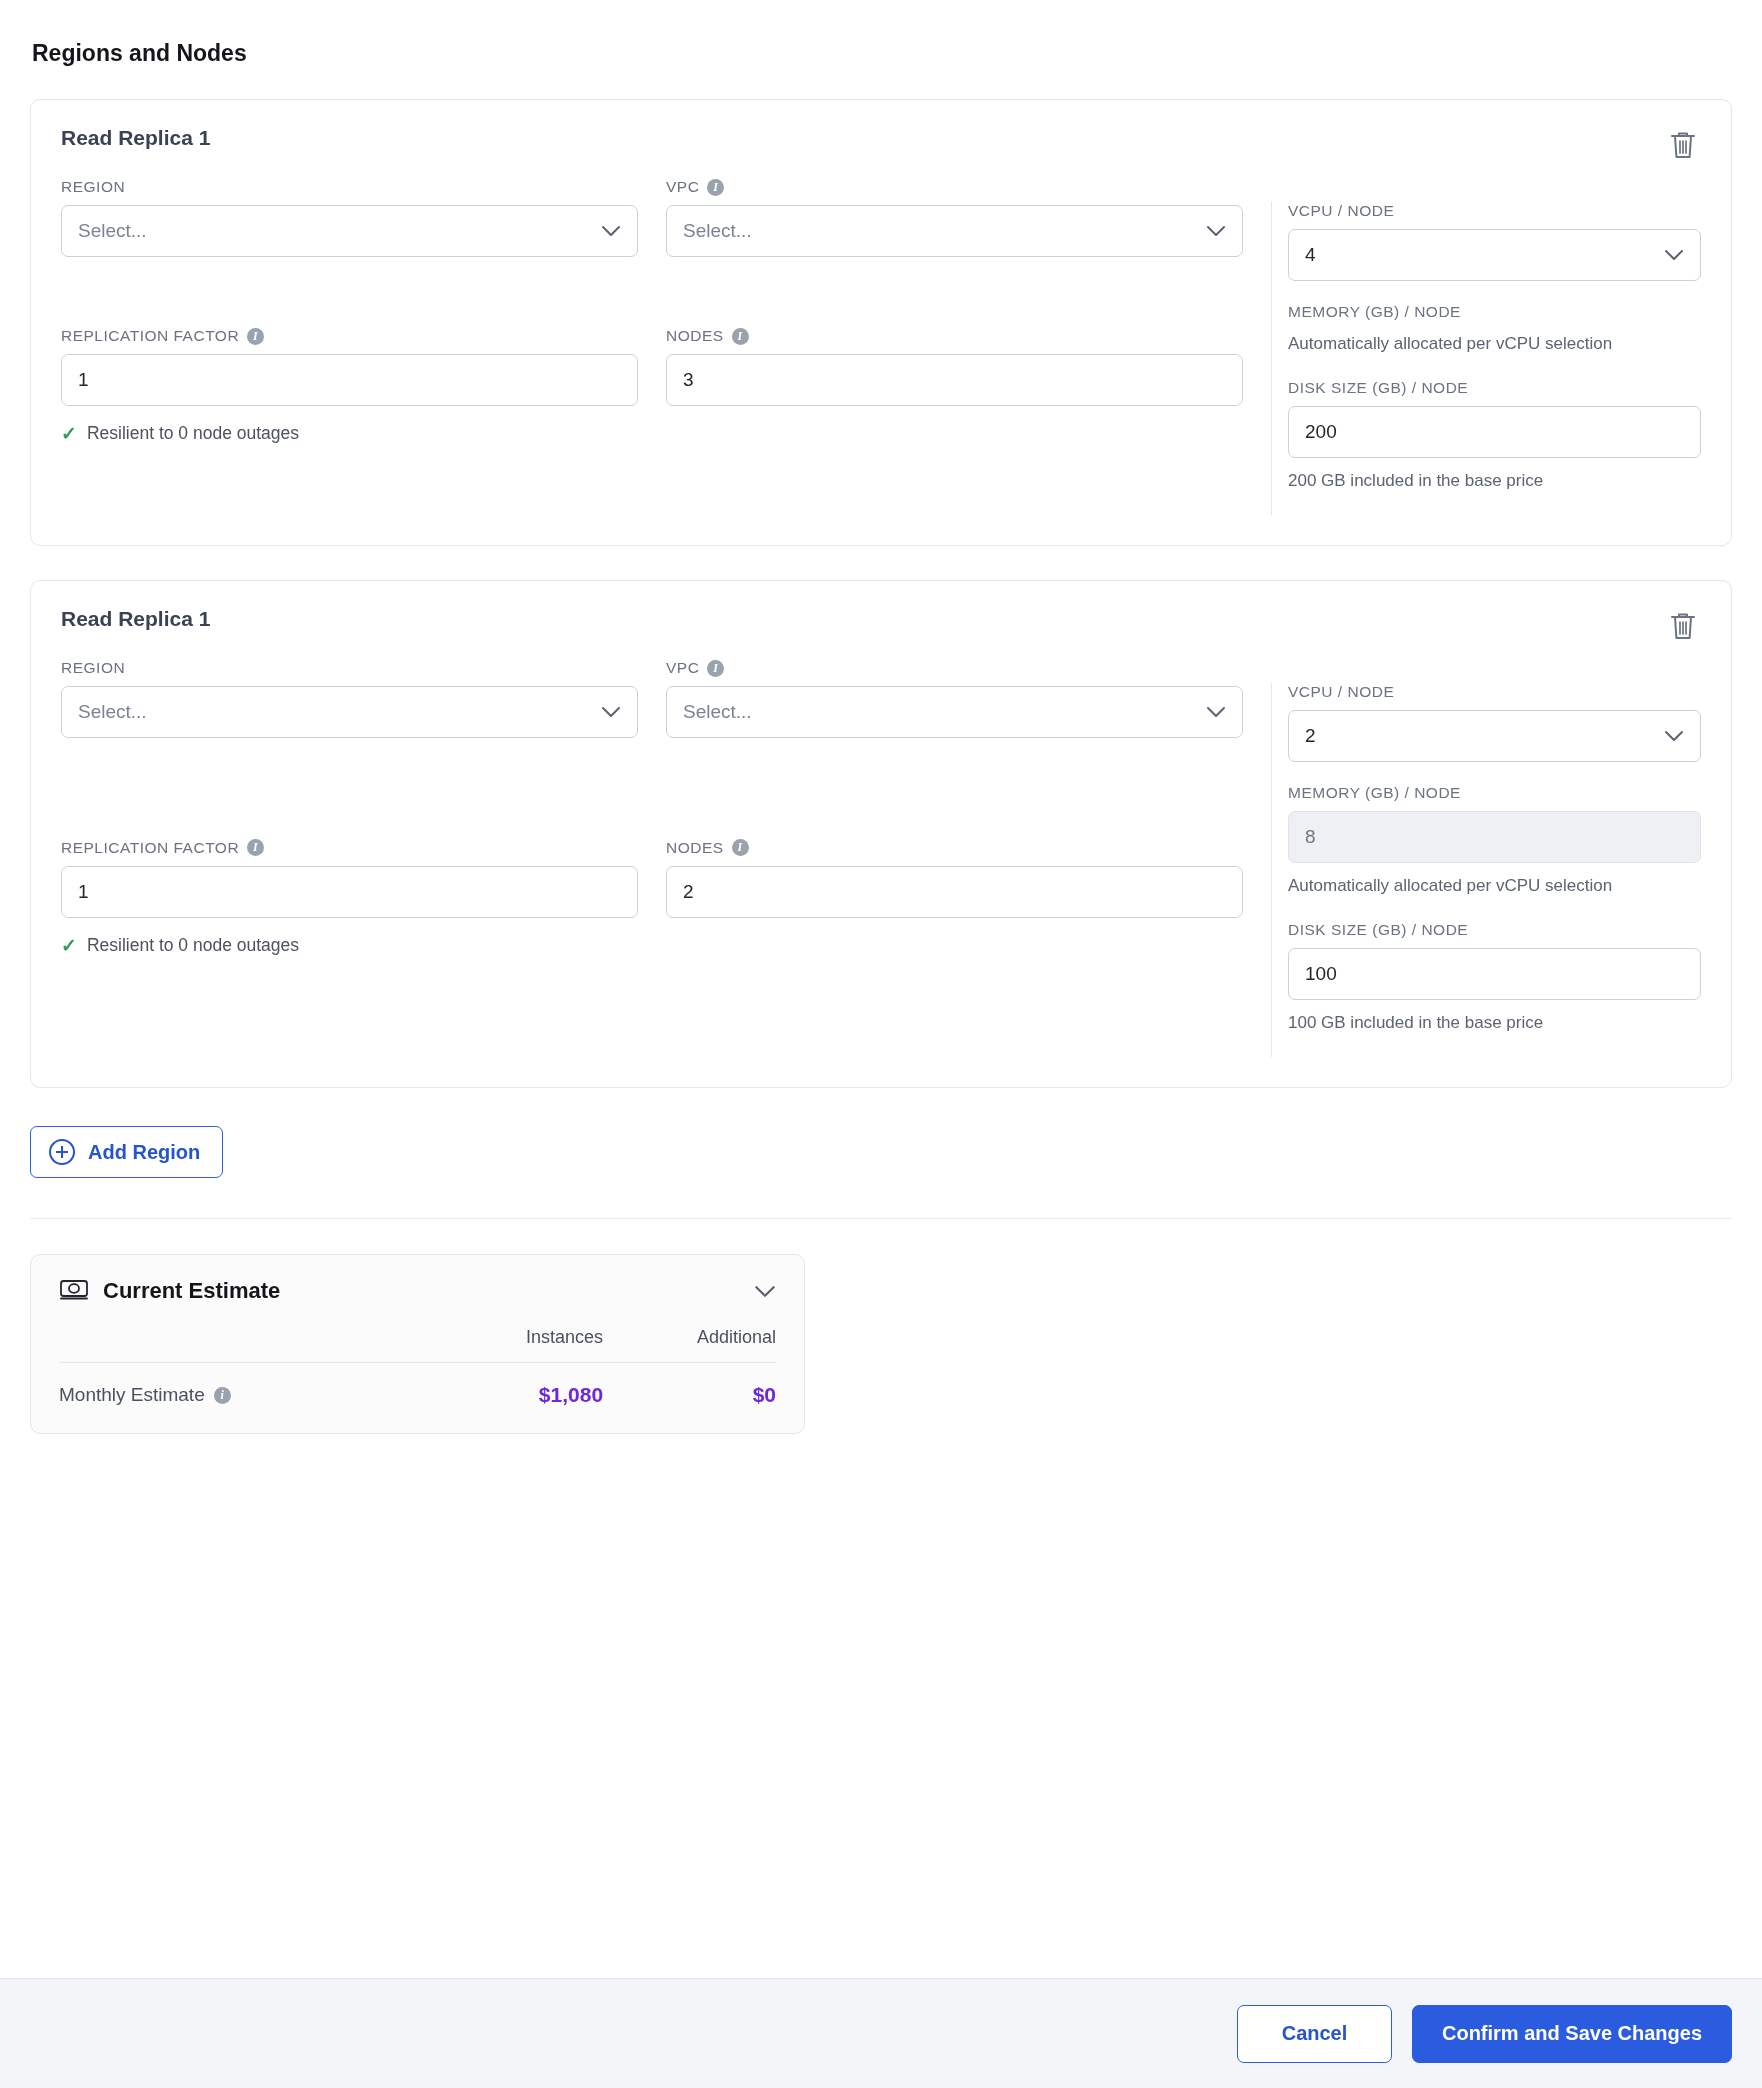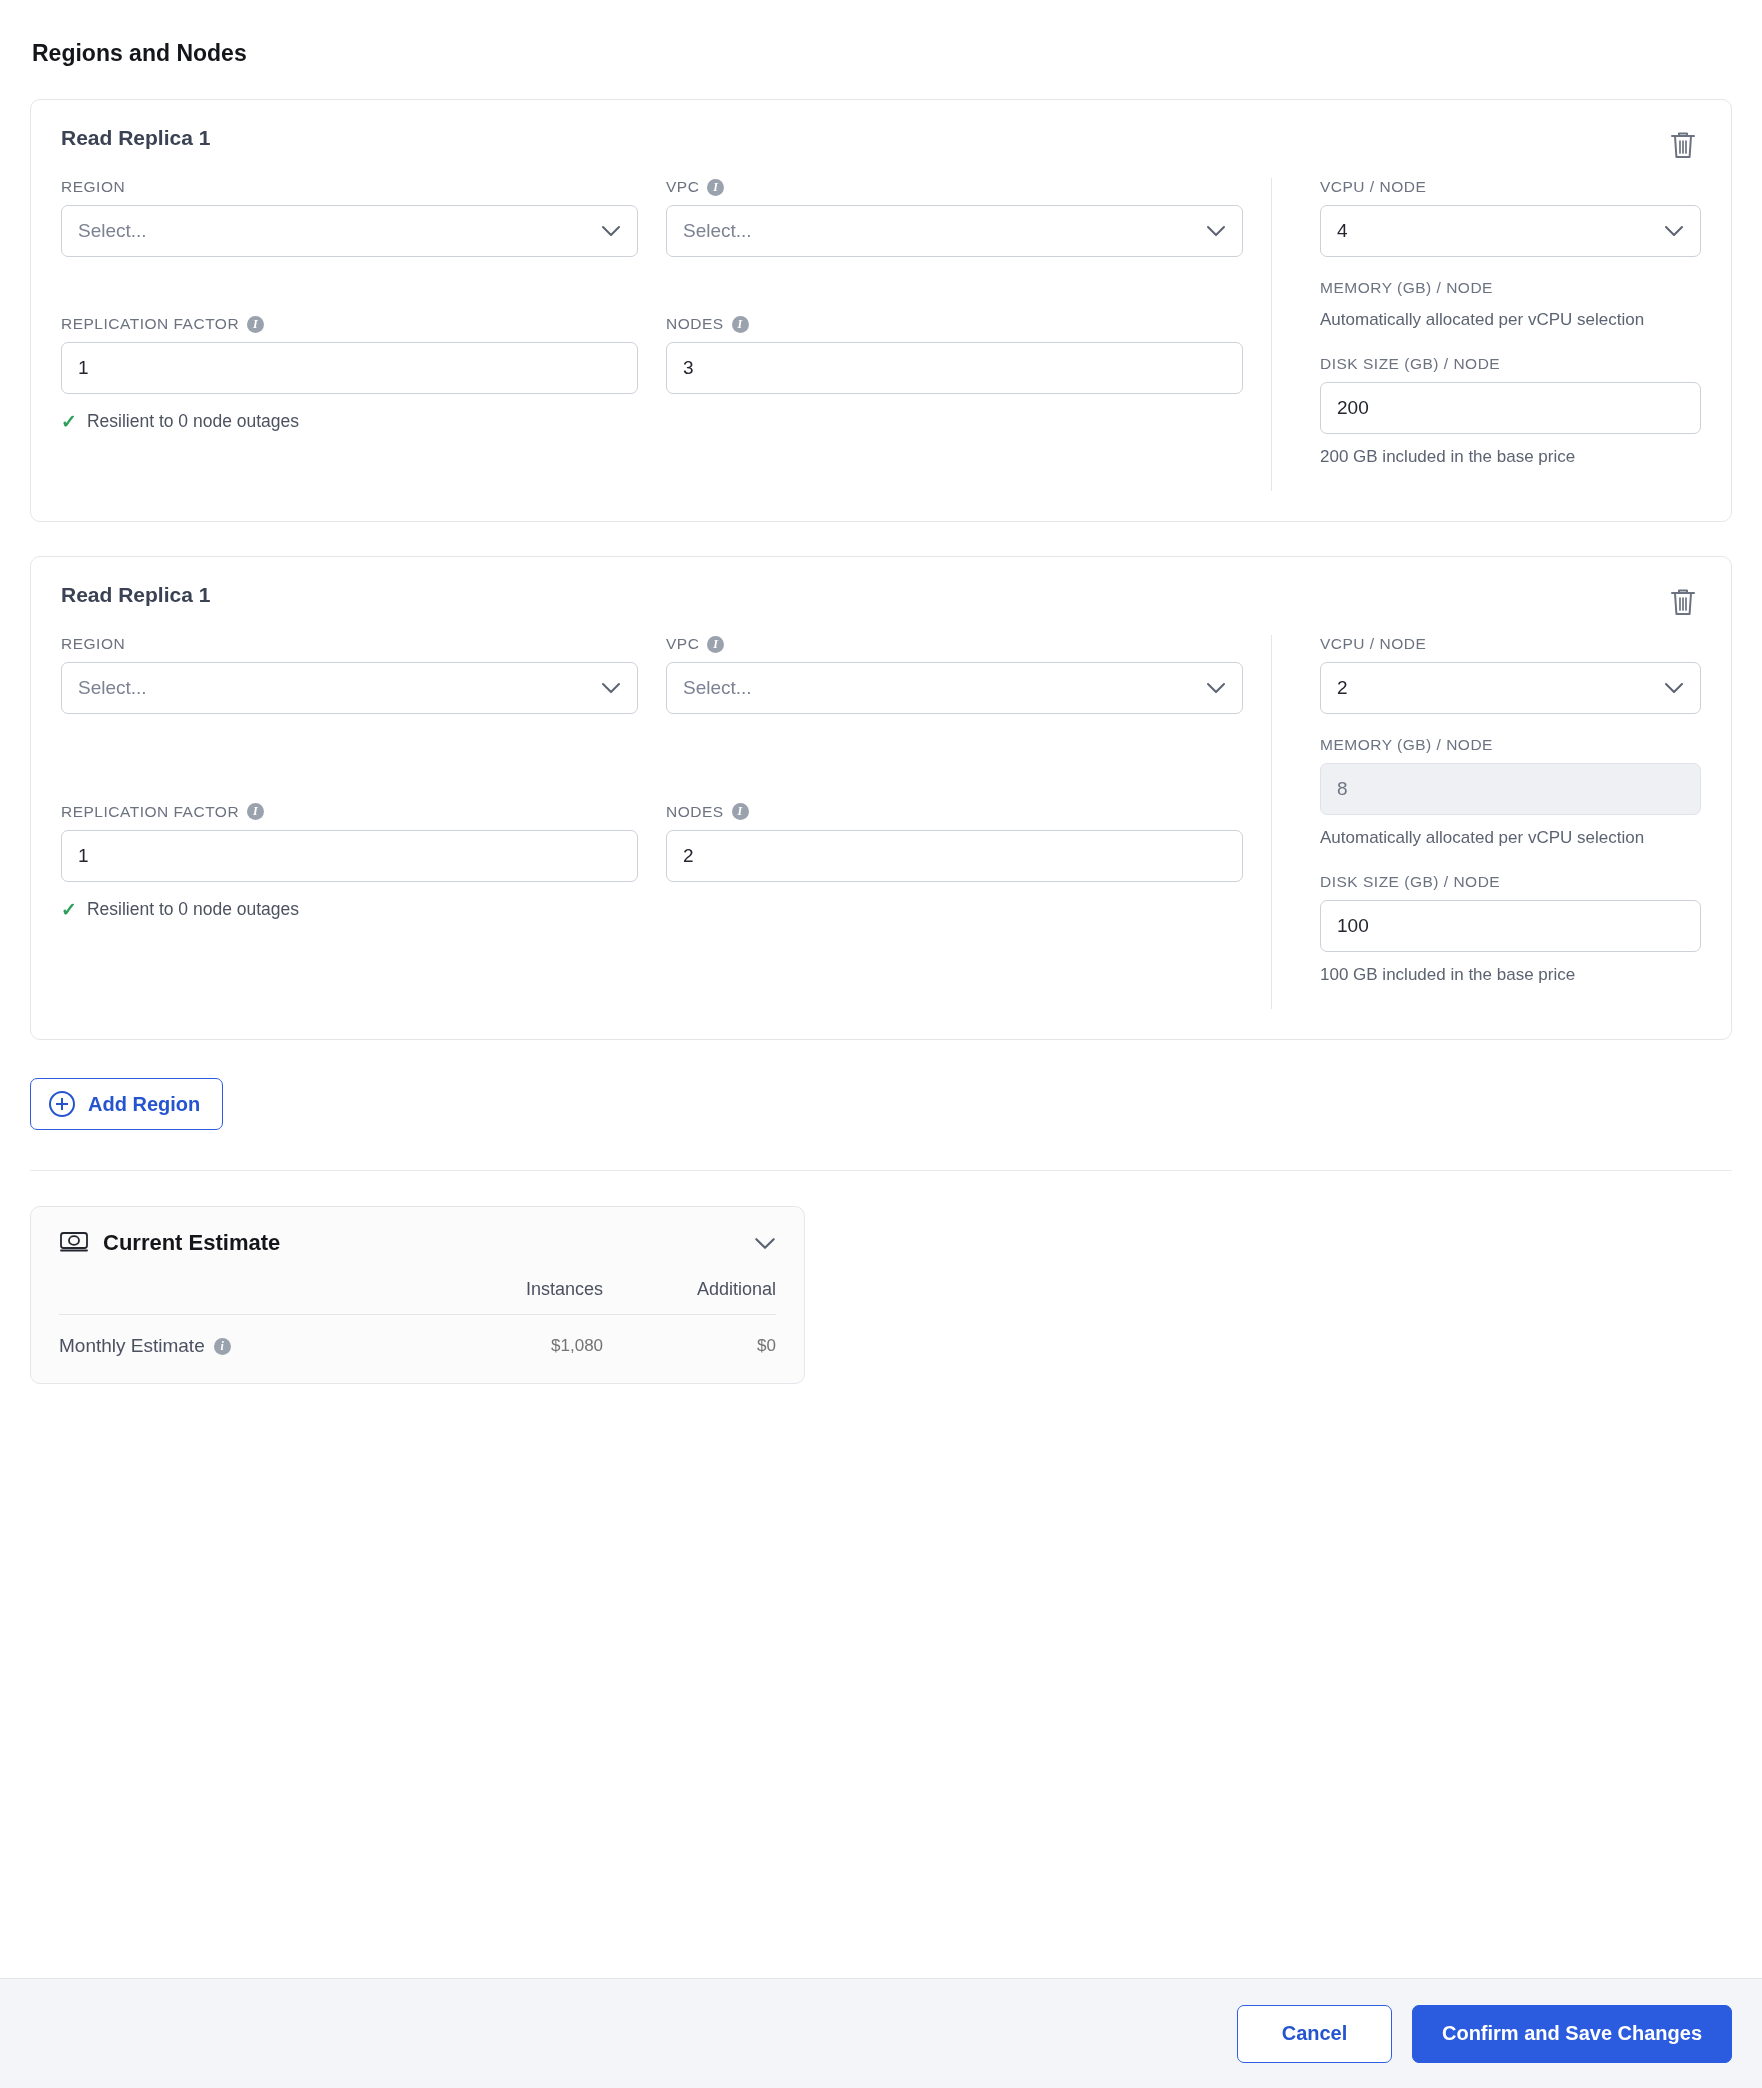--- a/index.html
+++ b/index.html
@@ -92,21 +92,22 @@
     display: grid;
     grid-template-columns: 1fr 1fr;
     column-gap: 28px;
     row-gap: 0;
     padding-right: 28px;
     text-align: right;
   }
   .right-col {
     flex: 0 0 430px;
     border-left: 1px solid #e4e6ea;
-    padding-left: 48px;
+    padding-left: 16px;
+    margin-top: 24px;
   }
 
   .field { margin-bottom: 22px; }
   .field-label {
     font-size: 15.5px;
     letter-spacing: 0.5px;
     color: #6b7280;
     text-transform: uppercase;
     margin-bottom: 9px;
     display: flex;
@@ -251,23 +252,23 @@
     font-size: 19px;
     padding: 20px 0 0 0;
     border-top: 1px solid #e4e6ea;
     text-align: right;
   }
   .estimate-table td.label {
     text-align: left;
     color: #4b5160;
   }
   .estimate-table td.value {
-    font-weight: normal;
-    color: #737373;
-    font-size: 17px;
+    font-weight: bold;
+    color: #6d28d9;
+    font-size: 21px;
   }
   .label-inline {
     display: inline-flex;
     align-items: center;
     gap: 9px;
   }
 
   
   .modal-footer {
     flex: 0 0 110px;

